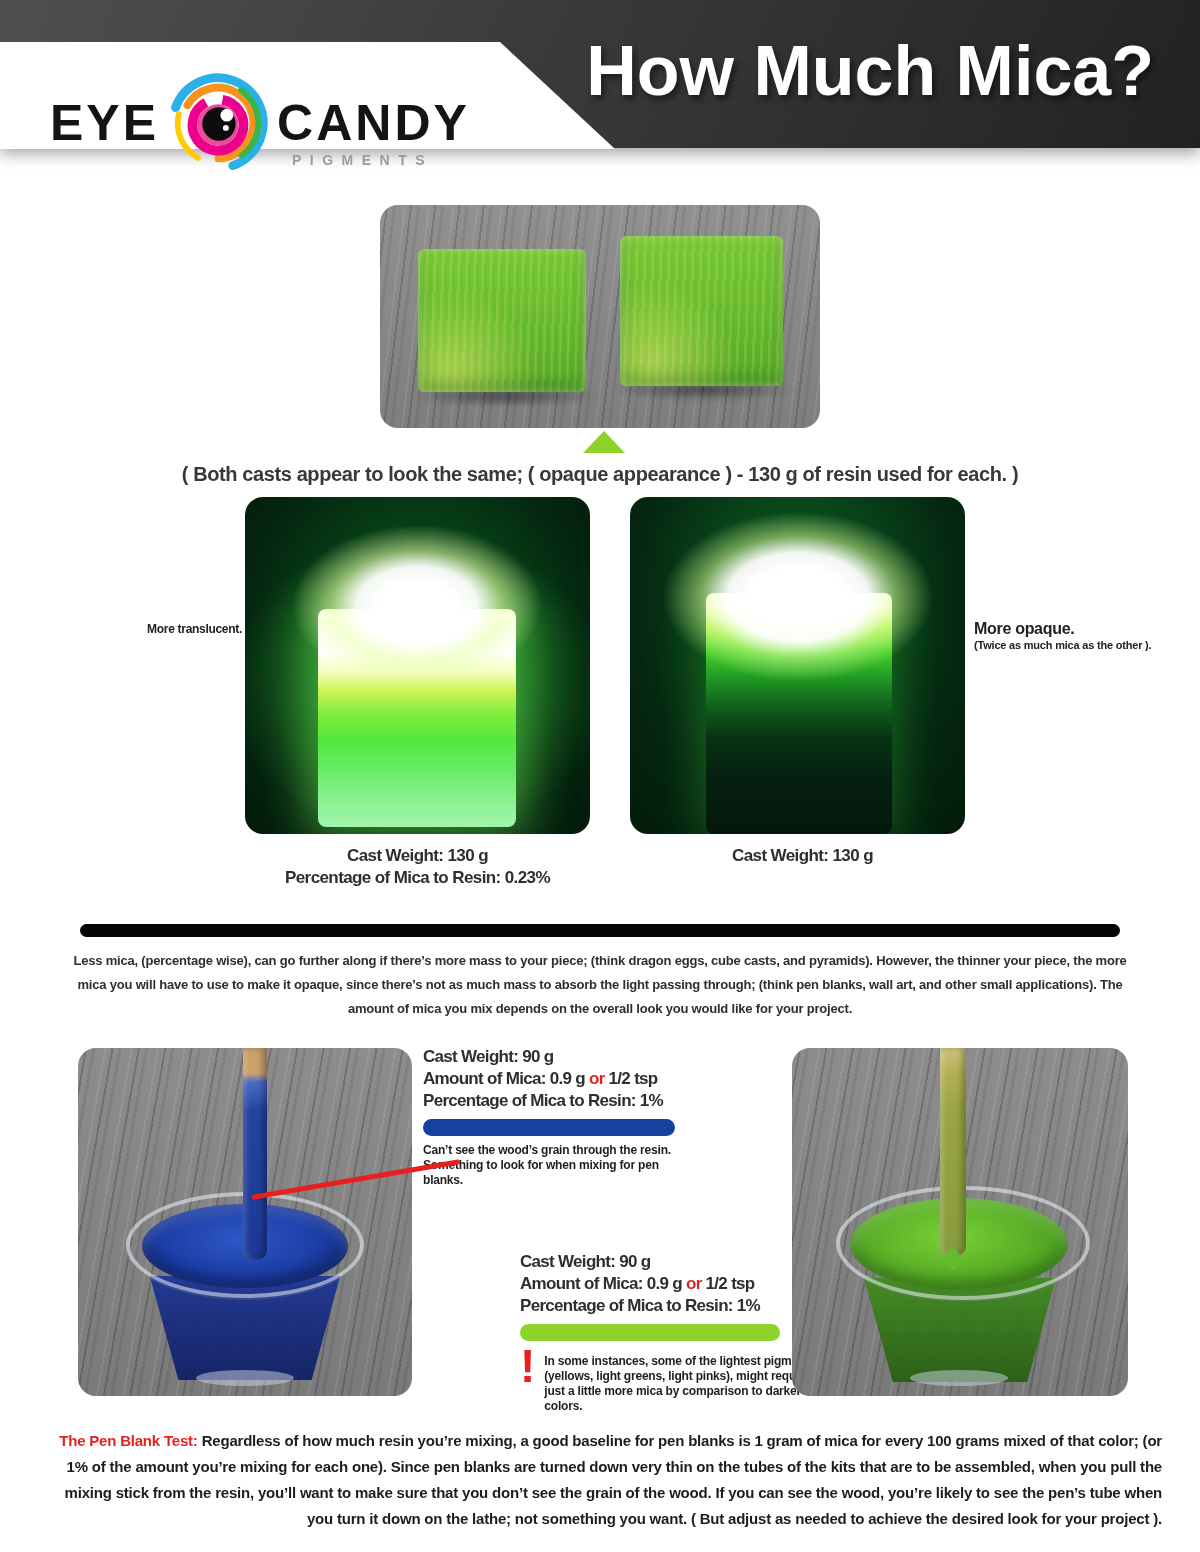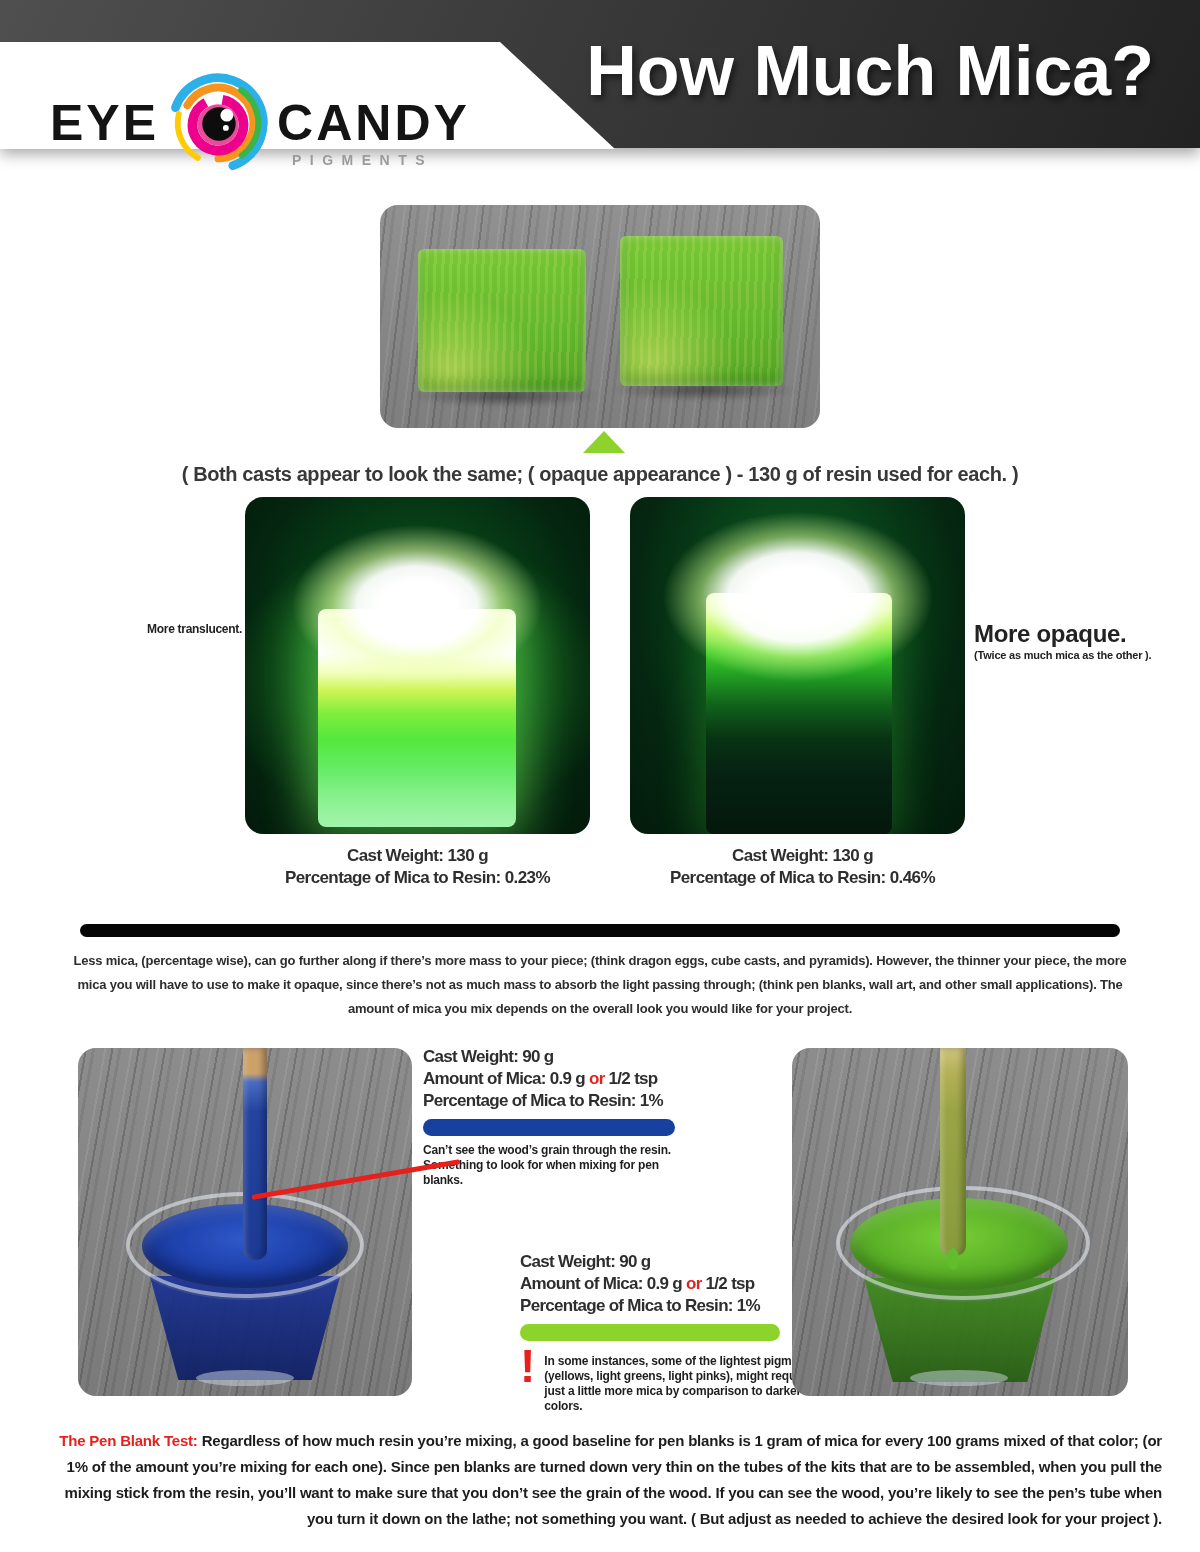--- a/index.html
+++ b/index.html
@@ -71,21 +71,21 @@
     background:linear-gradient(180deg,#ffffff 0%,#f6ffcf 7%,#a8f04b 15%,#46d22b 24%,#22a024 34%,
       #11641c 46%,#083413 60%,#052112 76%,#04180c 100%);
     box-shadow:0 0 40px 8px rgba(60,200,50,.3);}
   .flare-r{left:168px;top:100px;width:270px;height:170px;
     background:radial-gradient(closest-side,#ffffff 34%,rgba(255,255,255,.95) 52%,
       rgba(220,255,150,.5) 72%,rgba(160,255,90,0) 100%);}
 
   .label-translucent{position:absolute;left:70px;top:622px;width:172px;text-align:right;
     font-size:12px;font-weight:bold;color:#222;letter-spacing:-0.3px;}
   .label-opaque-wrap{position:absolute;left:974px;top:620px;width:218px;}
-  .label-opaque{font-size:24px;font-weight:bold;color:#222;letter-spacing:-0.3px;}
+  .label-opaque{font-size:16px;font-weight:bold;color:#222;letter-spacing:-0.3px;}
   .label-opaque-sub{font-size:11px;font-weight:bold;color:#222;margin-top:1px;letter-spacing:-0.2px;}
 
   .stats{position:absolute;text-align:center;font-weight:bold;font-size:17px;
     letter-spacing:-0.6px;line-height:22px;color:#2e2e2e;}
   #stats-left{left:215px;top:845px;width:405px;}
   #stats-right{left:600px;top:845px;width:405px;}
   .red{color:#e1231f;}
 
   .divider{position:absolute;left:80px;top:924px;width:1040px;height:13px;border-radius:7px;background:#050505;}
   .mid-para{position:absolute;left:60px;top:949px;width:1080px;text-align:center;
@@ -192,21 +192,20 @@
     <div class="label-opaque">More opaque.</div>
     <div class="label-opaque-sub">(Twice as much mica as the other ).</div>
   </div>
 
   <div id="stats-left" class="stats">
     <div><span>Cast Weight: 130 g</span></div>
     <div><span>Percentage of Mica to Resin: 0.23%</span></div>
   </div>
   <div id="stats-right" class="stats">
     <div><span>Cast Weight: 130 g</span></div>
-    <div><span>Percentage of Mica to Resin: 0.46%</span></div>
   </div>
 
   <div class="divider"></div>
   <div class="mid-para">Less mica, (percentage wise), can go further along if there’s more mass to your piece; (think dragon eggs, cube casts, and pyramids). However, the thinner your piece, the more mica you will have to use to make it opaque, since there’s not as much mass to absorb the light passing through; (think pen blanks, wall art, and other small applications). The amount of mica you mix depends on the overall look you would like for your project.</div>
 
   <div id="photo-cup-blue" class="photo wood2">
     <div class="cup-body-b"></div>
     <div class="cup-foot"></div>
     <div class="resin-b"></div>
     <div class="rim rim-b"></div>

